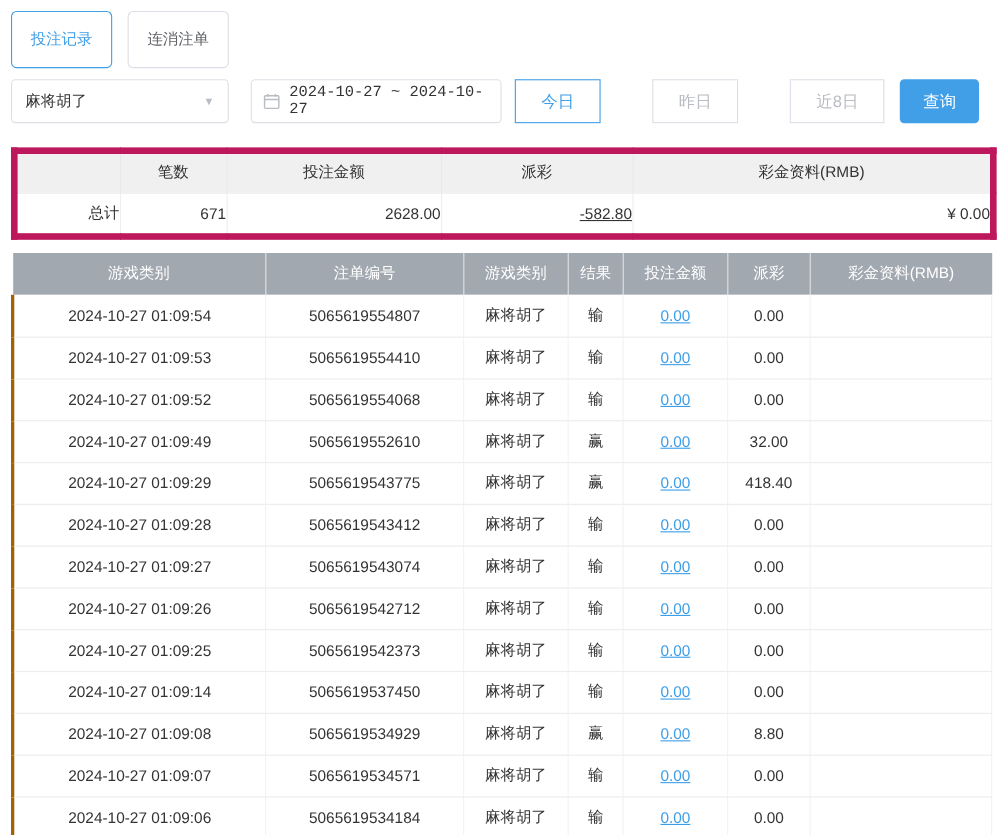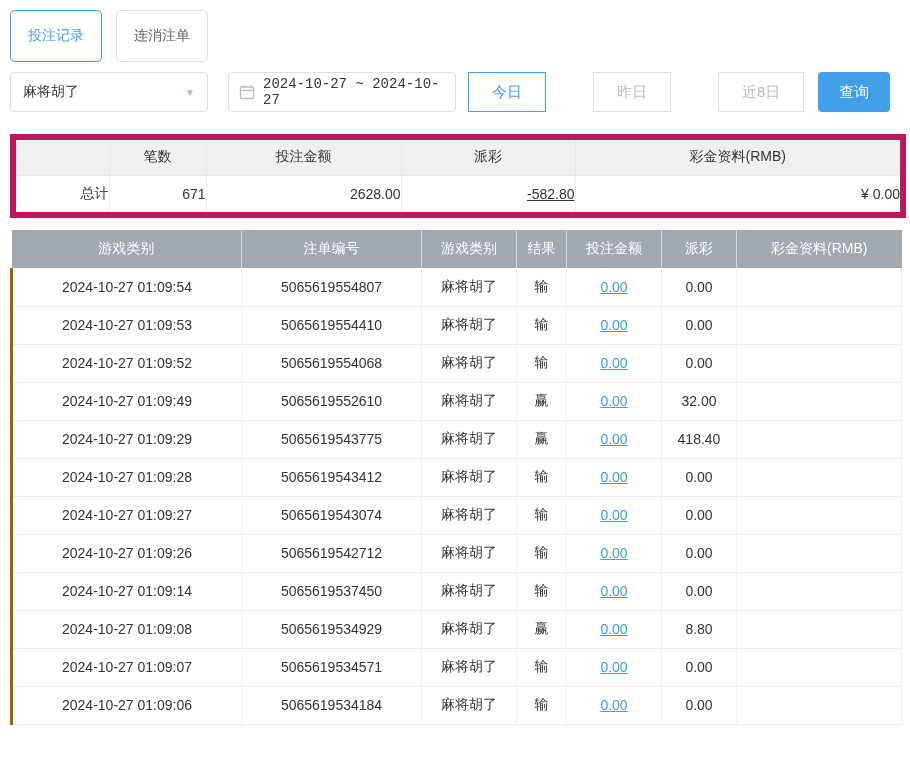--- a/index.html
+++ b/index.html
@@ -235,20 +235,29 @@
         <tr>
           <td>2024-10-27 01:09:26</td>
           <td>5065619542712</td>
           <td>麻将胡了</td>
           <td>输</td>
           <td><a class="amount-link">0.00</a></td>
           <td>0.00</td>
           <td></td>
         </tr>
         <tr>
+          <td>2024-10-27 01:09:25</td>
+          <td>5065619542373</td>
+          <td>麻将胡了</td>
+          <td>输</td>
+          <td><a class="amount-link">0.00</a></td>
+          <td>0.00</td>
+          <td></td>
+        </tr>
+        <tr>
           <td>2024-10-27 01:09:14</td>
           <td>5065619537450</td>
           <td>麻将胡了</td>
           <td>输</td>
           <td><a class="amount-link">0.00</a></td>
           <td>0.00</td>
           <td></td>
         </tr>
         <tr>
           <td>2024-10-27 01:09:08</td>

